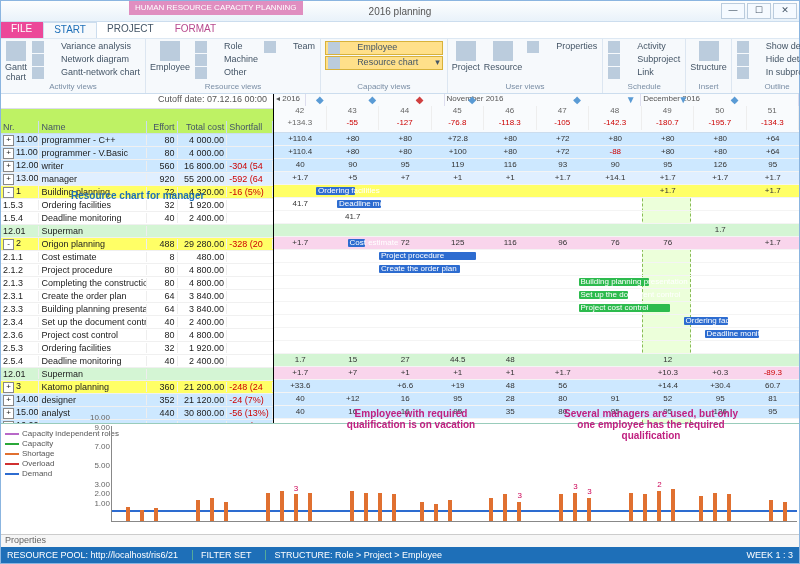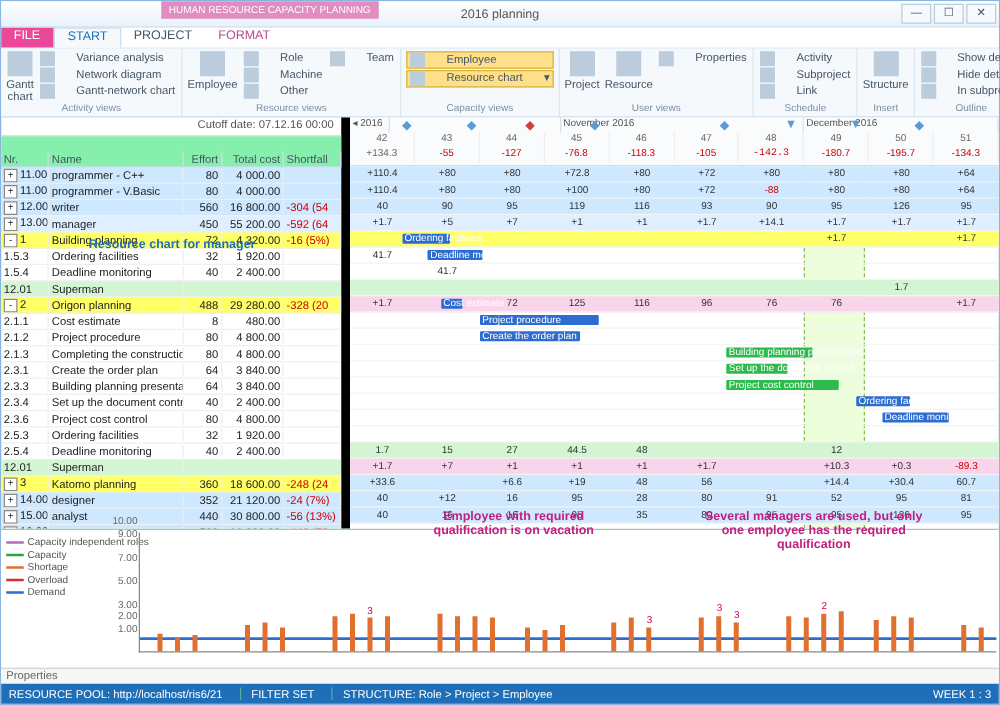--- a/index.html
+++ b/index.html
@@ -17,23 +17,23 @@
 .ribbon{height:54px;background:#f6f9fc;border-bottom:1px solid #cde;display:flex;font-size:9px;color:#456}
 .rgrp{border-right:1px solid #dce6f1;padding:2px 4px;display:flex;flex-direction:column;justify-content:space-between}
 .rgrp .lbl{text-align:center;color:#7a8ea5;font-size:8px}
 .rgrp .body{display:flex;gap:4px;align-items:flex-start;flex:1}
 .ritem{display:flex;align-items:flex-start;gap:17px;white-space:nowrap;padding:0 1px}
 .ritem.sel{background:#ffe08a;border:1px solid #d8b23a;padding:0 2px}
 .ico{width:12px;height:12px;background:#bcd;display:inline-block}
 .ico.big{width:20px;height:20px}
 .col{display:flex;flex-direction:column;gap:1px}
 .content{flex:1;display:flex;min-height:0}
-.left{width:272px;border-right:7px solid #000000;display:flex;flex-direction:column}
+.left{width:272px;border-right:1px solid #000000;display:flex;flex-direction:column}
 .cutoff{height:14px;text-align:right;padding-right:6px;font-size:9px;color:#555;border-bottom:1px solid #dde}
-.thdr{display:flex;background:#86efac;border-bottom:1px solid #cde;height:24px;align-items:flex-end}
+.thdr{display:flex;background:#bef264;border-bottom:1px solid #cde;height:24px;align-items:flex-end}
 .thdr>div{border-right:1px solid #cde;padding:1px 2px;font-size:9px;color:#456}
 .c-nr{width:36px}.c-nm{width:110px}.c-ef{width:28px;text-align:right}.c-tc{width:48px;text-align:right}.c-sf{width:44px}
 .rows{flex:1;overflow:hidden}
 .row{display:flex;height:12px;align-items:center;border-bottom:1px solid #f0f0f0}
 .row>div{border-right:1px solid #eee;padding:0 2px;font-size:9px;overflow:hidden;white-space:nowrap}
 .row .c-sf{color:#c00}
 .row.cat{background:#cde8ff}
 .row.catL{background:#e0efff}
 .row.yel{background:#ffff66}
 .row.grn{background:#d4f5d4}
@@ -281,21 +281,21 @@
           <div class="row cat">
             <div class="c-nr"><span class="exp">+</span>12.001</div>
             <div class="c-nm">writer</div>
             <div class="c-ef">560</div>
             <div class="c-tc">16 800.00</div>
             <div class="c-sf">-304 (54</div>
           </div>
           <div class="row catL">
             <div class="c-nr"><span class="exp">+</span>13.001</div>
             <div class="c-nm">manager</div>
-            <div class="c-ef">450</div>
+            <div class="c-ef">920</div>
             <div class="c-tc">55 200.00</div>
             <div class="c-sf">-592 (64</div>
           </div>
           <div class="row yel">
             <div class="c-nr"><span class="exp">-</span>1</div>
             <div class="c-nm">Building planning</div>
             <div class="c-ef">72</div>
             <div class="c-tc">4 320.00</div>
             <div class="c-sf">-16 (5%)</div>
           </div>
@@ -394,21 +394,21 @@
             <div class="c-nr">12.01</div>
             <div class="c-nm">Superman</div>
             <div class="c-ef"></div>
             <div class="c-tc"></div>
             <div class="c-sf"></div>
           </div>
           <div class="row yel">
             <div class="c-nr"><span class="exp">+</span>3</div>
             <div class="c-nm">Katomo planning</div>
             <div class="c-ef">360</div>
-            <div class="c-tc">18 600.00</div>
+            <div class="c-tc">21 200.00</div>
             <div class="c-sf">-248 (24</div>
           </div>
           <div class="row cat">
             <div class="c-nr"><span class="exp">+</span>14.001</div>
             <div class="c-nm">designer</div>
             <div class="c-ef">352</div>
             <div class="c-tc">21 120.00</div>
             <div class="c-sf">-24 (7%)</div>
           </div>
           <div class="row cat">
@@ -458,21 +458,21 @@
             <div>50</div>
             <div>51</div>
           </div>
         <div class="weeks" id="toprow">
             <div>+134.3</div>
             <div style="color: rgb(204, 0, 0);">-55</div>
             <div style="color: rgb(204, 0, 0);">-127</div>
             <div style="color: rgb(204, 0, 0);">-76.8</div>
             <div style="color: rgb(204, 0, 0);">-118.3</div>
             <div style="color: rgb(204, 0, 0);">-105</div>
-            <div style="color: rgb(204, 0, 0); font-family: Liberation Mono, monospace;">-142.3</div>
+            <div style="color: rgb(204, 0, 0);">-142.3</div>
             <div style="color: rgb(204, 0, 0);">-180.7</div>
             <div style="color: rgb(204, 0, 0);">-195.7</div>
             <div style="color: rgb(204, 0, 0);">-134.3</div>
           </div>
       </div>
       <div class="gantt" id="gantt">
         <div class="vac" style="left:70%;width:9%"></div>
       <div class="grow cat">
             <div class="cell" style="left: 0%; width: 10%;">+110.4</div>
             <div class="cell" style="left: 10%; width: 10%;">+80</div>

